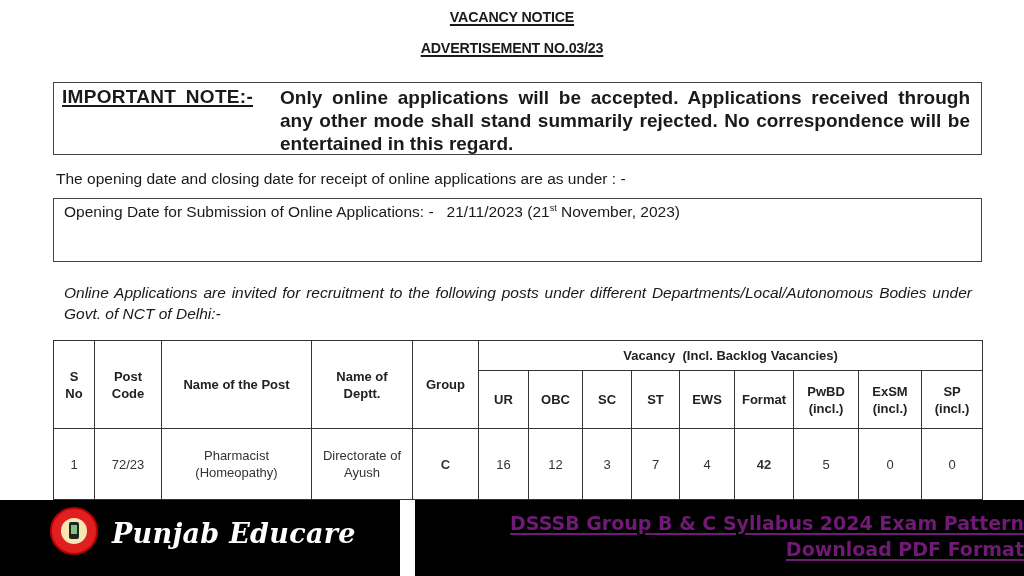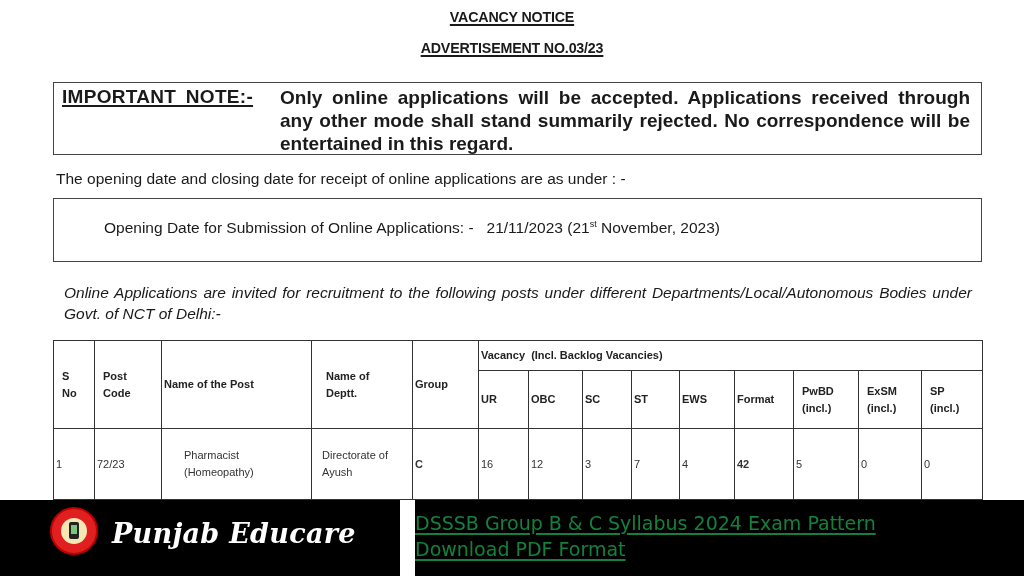--- a/index.html
+++ b/index.html
@@ -31,35 +31,35 @@
   }
 
   .intro1 { position: absolute; left: 56px; top: 170px; font-size: 15.5px; }
 
   .dates-box {
     position: absolute; left: 53px; top: 198px; width: 929px; height: 64px;
     border: 1.5px solid #444;
   }
   .date-line { position: absolute; left: 10px; font-size: 15.5px; white-space: pre; }
   .date-line sup { font-size: 9px; vertical-align: 6px; }
-  #dl1 { top: 20px; margin-left: 40px; }
+  #dl1 { top: 4px; }
   #dl2 { top: 43px; }
 
   .intro2 {
     position: absolute; left: 64px; top: 282px; width: 908px; font-size: 15.5px; line-height: 21px;
     text-align: justify; text-align-last: left; font-style: italic;
   }
 
   table.vac {
     position: absolute; left: 53px; top: 340px; width: 929px;
     border-collapse: collapse; table-layout: fixed;
   }
   table.vac th, table.vac td {
-    border: 1.5px solid #333; text-align: left; vertical-align: middle;
-    font-size: 11px; line-height: 17px; padding: 0 2px;
+    border: 1.5px solid #333; text-align: center; vertical-align: middle;
+    font-size: 13px; line-height: 17px; padding: 0 2px;
   }
   table.vac th { font-weight: bold; color: #222; }
   table.vac td { color: #333; }
   .row-h1 { height: 30px; }
   .row-h2 { height: 58px; }
   .row-d { height: 70px; }
   td.bold { font-weight: bold; color: #111; }
 
   .banner-left {
     position: absolute; left: 0; top: 500px; width: 400px; height: 76px; background: #000;
@@ -82,22 +82,22 @@
     position: absolute; left: 8px; top: 4px; width: 10px; height: 17px; background: #222; border-radius: 2px;
   }
   .logo-screen {
     position: absolute; left: 2px; top: 3px; width: 6px; height: 9px; background: #7bc47b;
   }
   .brand {
     position: absolute; left: 112px; top: 518px; font-family: "DejaVu Serif", serif;
     font-weight: bold; font-style: italic; font-size: 27px; color: #fff; letter-spacing: 0.3px;
   }
   .headline {
-    position: absolute; left: 415px; top: 510px; width: 609px; text-align: left;
-    color: #15803d; font-weight: normal; font-size: 19px; line-height: 26px;
+    position: absolute; left: 415px; top: 510px; width: 609px; text-align: right;
+    color: #701a75; font-weight: bold; font-size: 19px; line-height: 26px;
     font-family: "DejaVu Sans", sans-serif;
   }
   .headline span { text-decoration: underline; text-decoration-thickness: 2px; text-underline-offset: 3px; }
 </style>
 </head>
 <body>
 
 <div id="t1" class="title"><span>VACANCY NOTICE</span></div>
 <div id="t2" class="title"><span>ADVERTISEMENT NO.03/23</span></div>
 

